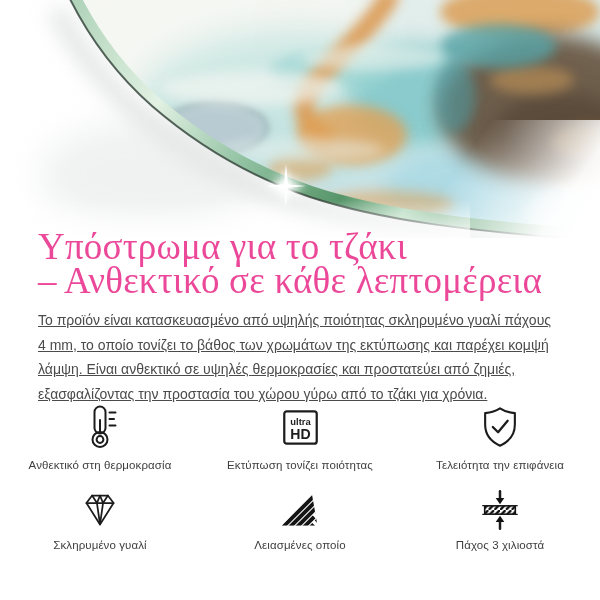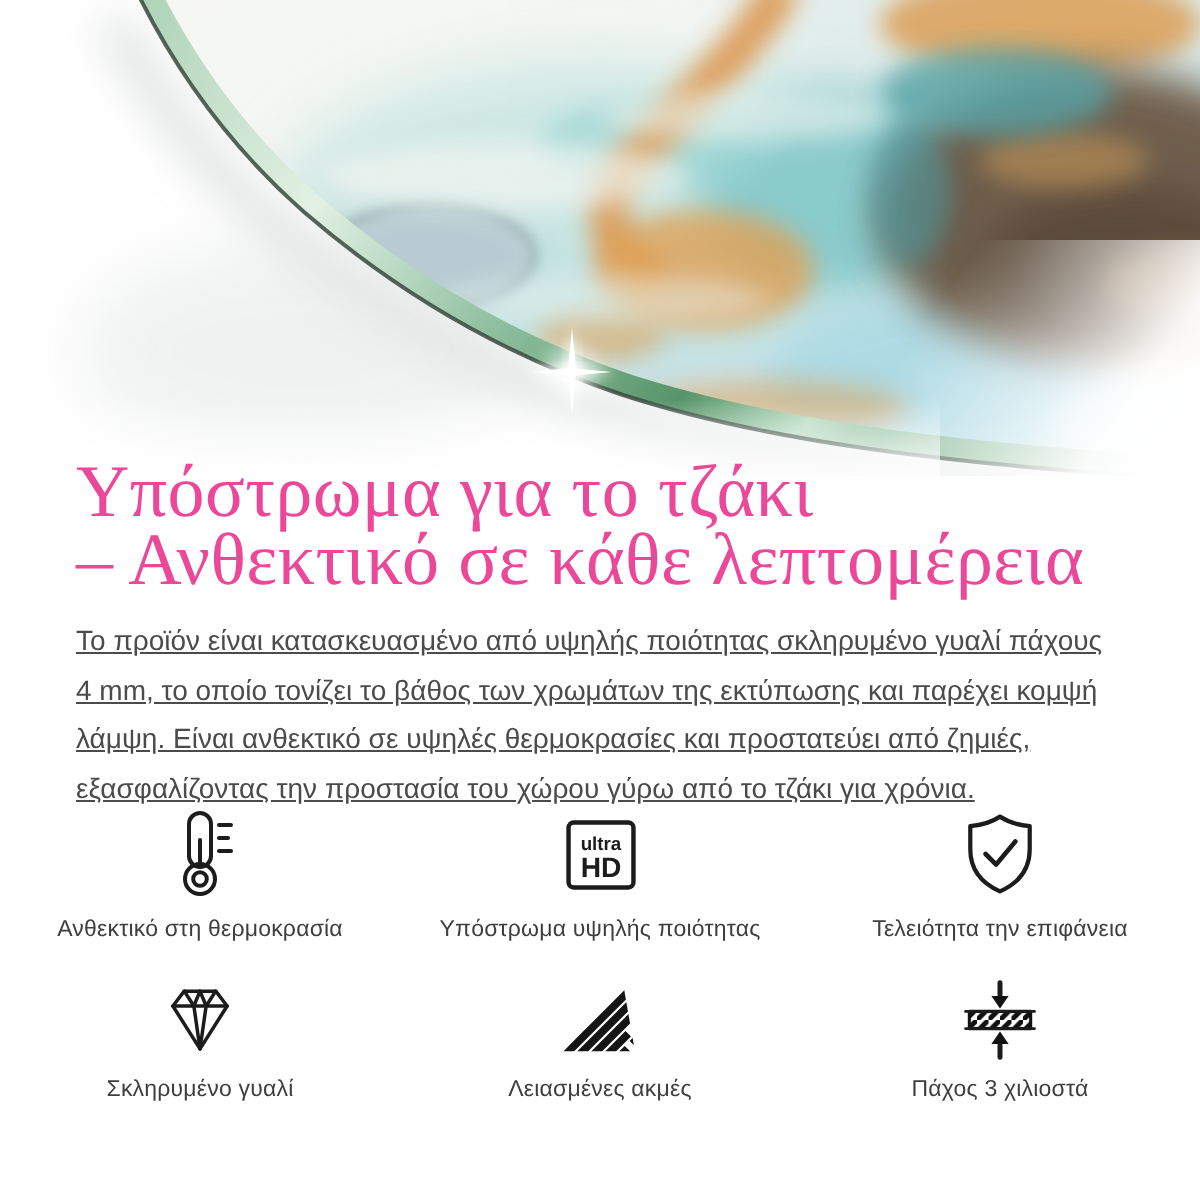--- a/index.html
+++ b/index.html
@@ -148,21 +148,21 @@
     </div>
 
     <div class="feature">
       <div class="icon-wrap">
         <svg class="ic" width="41" height="41" viewBox="0 0 48 48">
           <rect x="5" y="5" width="38" height="38" rx="3" stroke-width="2.6"></rect>
           <text x="24" y="21" font-size="11" font-weight="700">ultra</text>
           <text x="24" y="37" font-size="16.5" font-weight="700">HD</text>
         </svg>
       </div>
-      <div class="flabel">Υπόστρωμα υψηλής ποιότητας</div>
+      <div class="flabel">Εκτύπωση τονίζει ποιότητας</div>
     </div>
 
     <div class="feature">
       <div class="icon-wrap">
         <svg class="ic" width="46" height="46" viewBox="0 0 48 48">
           <path d="M24,4.5 C28.5,7.5 34,9 39.5,9.5 L39.5,21.5 C39.5,32.5 33,39.5 24,43.5 C15,39.5 8.5,32.5 8.5,21.5 L8.5,9.5 C14,9 19.5,7.5 24,4.5 Z" stroke-width="2.2"></path>
           <polyline points="16.5,24 22,29.5 32,17.5" stroke-width="2.4"></polyline>
         </svg>
       </div>
       <div class="flabel">Τελειότητα την επιφάνεια</div>
@@ -191,21 +191,21 @@
           </defs>
           <g clip-path="url(#triClip)" stroke="#151515" stroke-width="4.4" fill="none">
             <line x1="2" y1="46" x2="46" y2="2"></line>
             <line x1="10" y1="46" x2="46" y2="10"></line>
             <line x1="18" y1="46" x2="46" y2="18"></line>
             <line x1="26" y1="46" x2="46" y2="26" stroke-dasharray="20 4 8 4"></line>
             <line x1="34" y1="46" x2="46" y2="34" stroke-dasharray="8 4 4 4"></line>
           </g>
         </svg>
       </div>
-      <div class="flabel">Λειασμένες ακμές</div>
+      <div class="flabel">Λειασμένες οποίο</div>
     </div>
 
     <div class="feature small">
       <div class="icon-wrap">
         <svg class="ic" width="46" height="46" viewBox="0 0 48 48">
           <defs>
             <pattern id="hatch6" width="6" height="6" patternUnits="userSpaceOnUse">
               <path d="M-1,7 L7,-1" stroke="#111" stroke-width="2.6"></path>
             </pattern>
           </defs>

